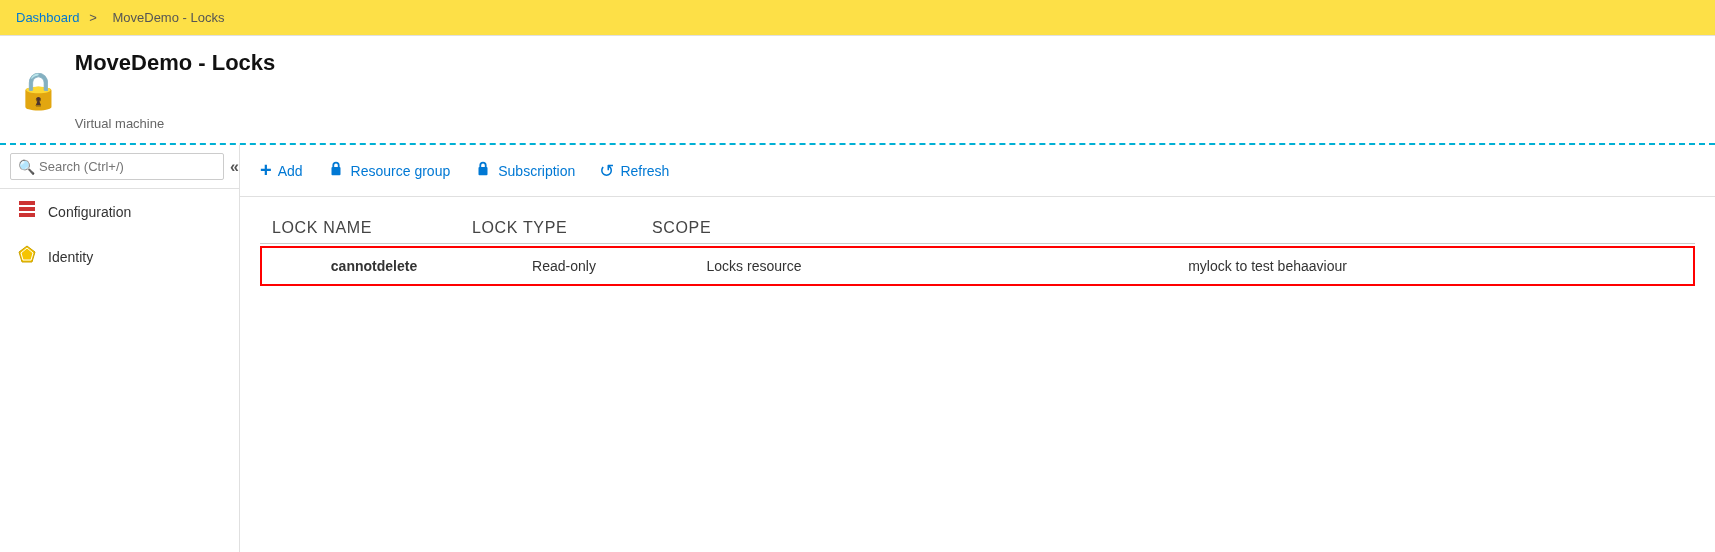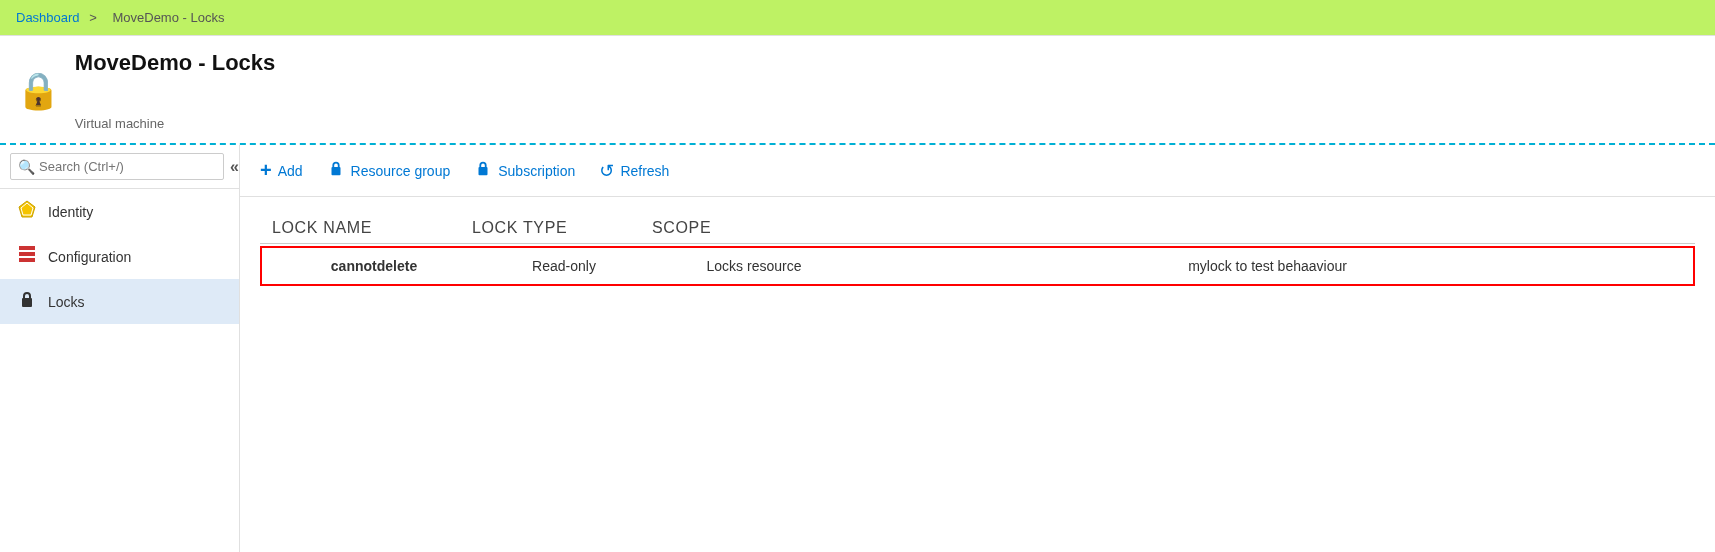--- a/index.html
+++ b/index.html
@@ -2,21 +2,21 @@
 <html><head>
   <meta charset="utf-8">
   <style>
     * { box-sizing: border-box; margin: 0; padding: 0; }
     body { font-family: 'Segoe UI', Arial, sans-serif; font-size: 14px; background: #fff; color: #333; height: 552px; overflow: hidden; }
 
     .breadcrumb {
       padding: 10px 16px;
       font-size: 13px;
       border-bottom: 1px solid #e0e0e0;
-      background: #bef264;
+      background: #fde047;
     }
     .breadcrumb a { color: #0078d4; text-decoration: none; }
     .breadcrumb span { color: #555; margin: 0 6px; }
 
     .header {
       display: flex;
       align-items: center;
       padding: 14px 16px 0 16px;
       border-bottom: 2px dashed #00b0d4;
       padding-bottom: 12px;
@@ -167,54 +167,45 @@
   </div>
 </div>
 
 <div class="main">
 
   <div class="sidebar">
     <div class="sidebar-search">
       <span class="search-icon-wrap">🔍</span>
       <input type="text" placeholder="Search (Ctrl+/)" style="">
       <span class="collapse-btn">«</span>
-    </div>
-
-    <div class="sidebar-item">
-      <span class="si-icon">
-        <svg width="20" height="20" viewBox="0 0 20 20">
-          <polygon points="10,2 18,8 15,18 5,18 2,8" fill="#f5c400" stroke="#c9a000" stroke-width="1"></polygon>
-          <polygon points="10,4 16,9 14,16 6,16 4,9" fill="none" stroke="#fff" stroke-width="1"></polygon>
-        </svg>
-      </span>
-      <span>Identity</span>
     </div>
 
     <div class="sidebar-item">
       <span class="si-icon">
         
         <svg width="20" height="20" viewBox="0 0 20 20">
             <rect x="2" y="2" width="16" height="4" fill="#cc3333"></rect>
             <rect x="2" y="8" width="16" height="4" fill="#cc3333"></rect>
             <rect x="2" y="14" width="16" height="4" fill="#cc3333"></rect>
           </svg>
       </span>
       <span>Configuration</span>
     </div>
 
-
-    <div class="sidebar-item active">
+    <div class="sidebar-item">
       <span class="si-icon">
         <svg width="20" height="20" viewBox="0 0 20 20">
-          <rect x="5" y="9" width="10" height="9" rx="1" fill="#333"></rect>
-          <path d="M7 9V7a3 3 0 016 0v2" fill="none" stroke="#333" stroke-width="2"></path>
+          <polygon points="10,2 18,8 15,18 5,18 2,8" fill="#f5c400" stroke="#c9a000" stroke-width="1"></polygon>
+          <polygon points="10,4 16,9 14,16 6,16 4,9" fill="none" stroke="#fff" stroke-width="1"></polygon>
         </svg>
       </span>
-      <span>Locks</span>
-    </div>
+      <span>Identity</span>
+    </div>
+
+
 
   </div>
 
   <div class="content">
 
     <div class="toolbar">
       <div class="toolbar-btn">
         <span class="tb-icon" style="font-size:20px;font-weight:bold;color:#0078d4;">+</span>
         <span>Add</span>
       </div>

